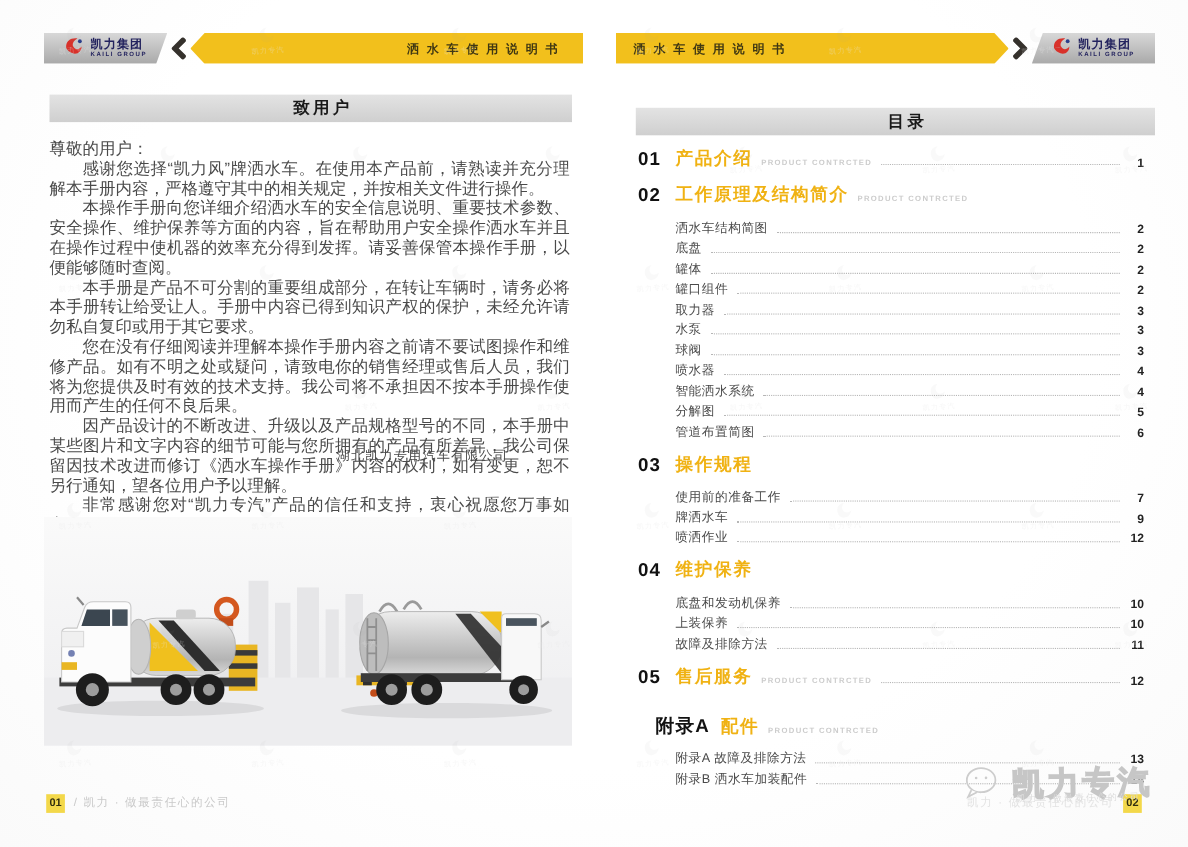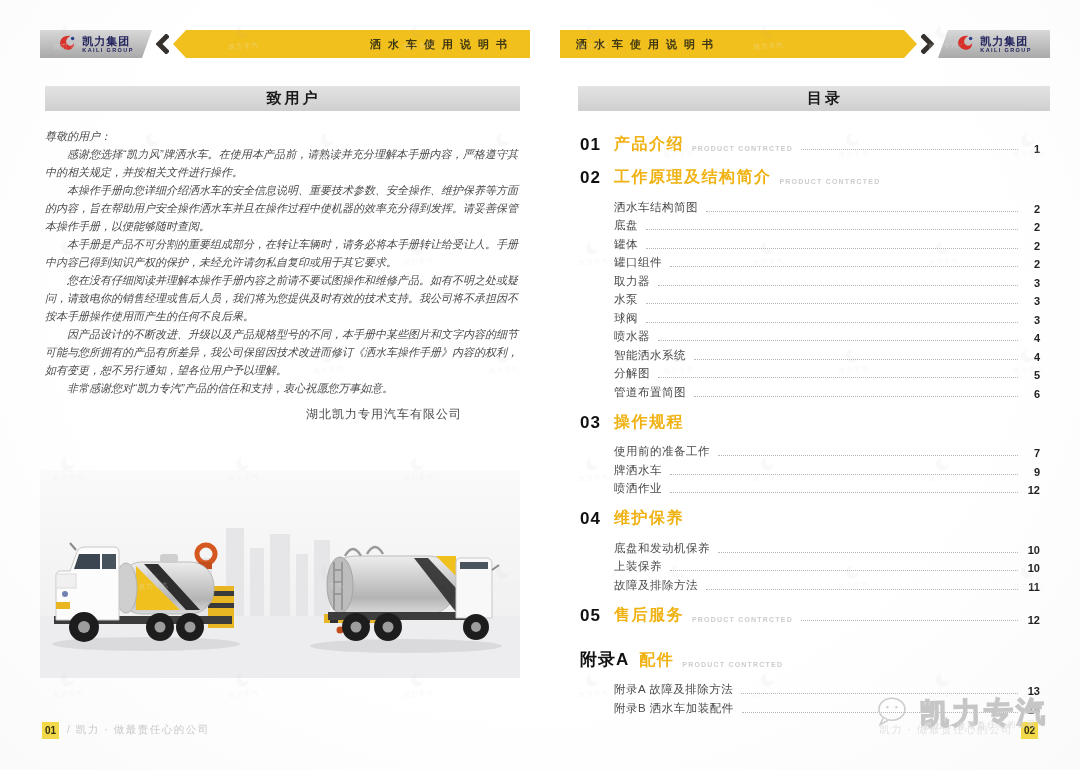--- a/index.html
+++ b/index.html
@@ -25,25 +25,25 @@
   .logo-en{font-size:5.5px; font-weight:bold; color:var(--navy); letter-spacing:1.4px;}
   .chev{display:flex; align-items:center; margin:0 4px; flex:none;}
   .banner{flex:1; background:var(--yellow); display:flex; align-items:center;}
   .banner.point-l{clip-path:polygon(0 50%,13px 0,100% 0,100% 100%,13px 100%); justify-content:flex-end; padding-right:16px;}
   .banner.point-r{clip-path:polygon(0 0,calc(100% - 13px) 0,100% 50%,calc(100% - 13px) 100%,0 100%); justify-content:flex-start; padding-left:16px;}
   .banner-text{font-size:11px; font-weight:bold; color:#3f3713; letter-spacing:7px;}
 
   
   .sec-bar{position:absolute; top:86px; height:25px; background:linear-gradient(#e3e3e3,#cfcfcf); display:flex; align-items:center; justify-content:center;padding-left:22px;}
   .page-left .sec-bar{left:15px; right:10px;}
-  .page-right .sec-bar{left:28px; right:0;}
+  .page-right .sec-bar{left:28px; right:0;margin-top:12px;}
   .sec-title{font-size:15px; font-weight:bold; color:#191919; letter-spacing:3px;}
 
   
-  .body-text{position:absolute; top:127px; left:15px; right:12px; font-size:11px; line-height:18px; color:var(--body); text-align:justify;font-style:italic;}
+  .body-text{position:absolute; top:127px; left:15px; right:12px; font-size:15px; line-height:18px; color:var(--body); text-align:justify;}
   .para{text-indent:2em;}
   .para.no-indent{text-indent:0;}
   .signature{position:absolute; top:406px; left:0; right:68px; text-align:right; font-size:12px; color:#4a4a4a; letter-spacing:1px;}
 
   .truck-figure{position:absolute; top:470px; left:10px; right:10px; height:208px; overflow:hidden;}
   .truck-svg{width:100%; height:100%; display:block;}
 
   
   .footer{position:absolute; top:721px; height:18px; display:flex; align-items:center; gap:8px;}
   .footer-left{left:12px;}
@@ -51,21 +51,21 @@
   .page-no-box{width:17px; height:17px; background:var(--pagebox); color:#33300f; font-size:10px; font-weight:bold; display:flex; align-items:center; justify-content:center; flex:none;}
   .slogan{font-size:10.5px; color:#c9c9c9; letter-spacing:1.5px; white-space:nowrap;}
   .slogan.faint{color:#e3e3e3;}
 
   
   .toc-list{position:absolute; top:126px; left:30px; right:10px;}
   .toc-head{display:flex; align-items:flex-end; margin:12px 0 8px;}
   .toc-head:first-child{margin-top:8px;}
   .toc-head.appendix{margin-top:22px;}
   .toc-no{font-size:17px; font-weight:bold; color:#111; width:34px; flex:none; letter-spacing:1px;}
-  .toc-head.appendix .toc-no{width:auto; margin-right:10px;}
+  .toc-head.appendix .toc-no{width:auto; margin-right:10px;margin-left:16px;}
   .toc-title{font-size:16px; font-weight:bold; color:var(--accent); letter-spacing:1.5px;}
   .toc-sub{font-size:7px; font-weight:bold; color:#ccc; letter-spacing:1.2px; margin:0 0 3px 8px; white-space:nowrap;}
   .toc-row{display:flex; align-items:flex-end; height:18.5px; padding-left:34px; font-size:11.5px; color:#4a4a4a;}
   .toc-label{white-space:nowrap; letter-spacing:0.5px;}
   .leader{flex:1; border-bottom:1.5px dotted #b6b6b6; margin:0 8px 3px;}
   .toc-head .leader{margin-bottom:5px;}
   .toc-page{font-size:11px; font-weight:bold; color:#222; min-width:14px; text-align:right; flex:none;}
 
   
   .wm-layer{position:absolute; inset:0; z-index:30; pointer-events:none;}

